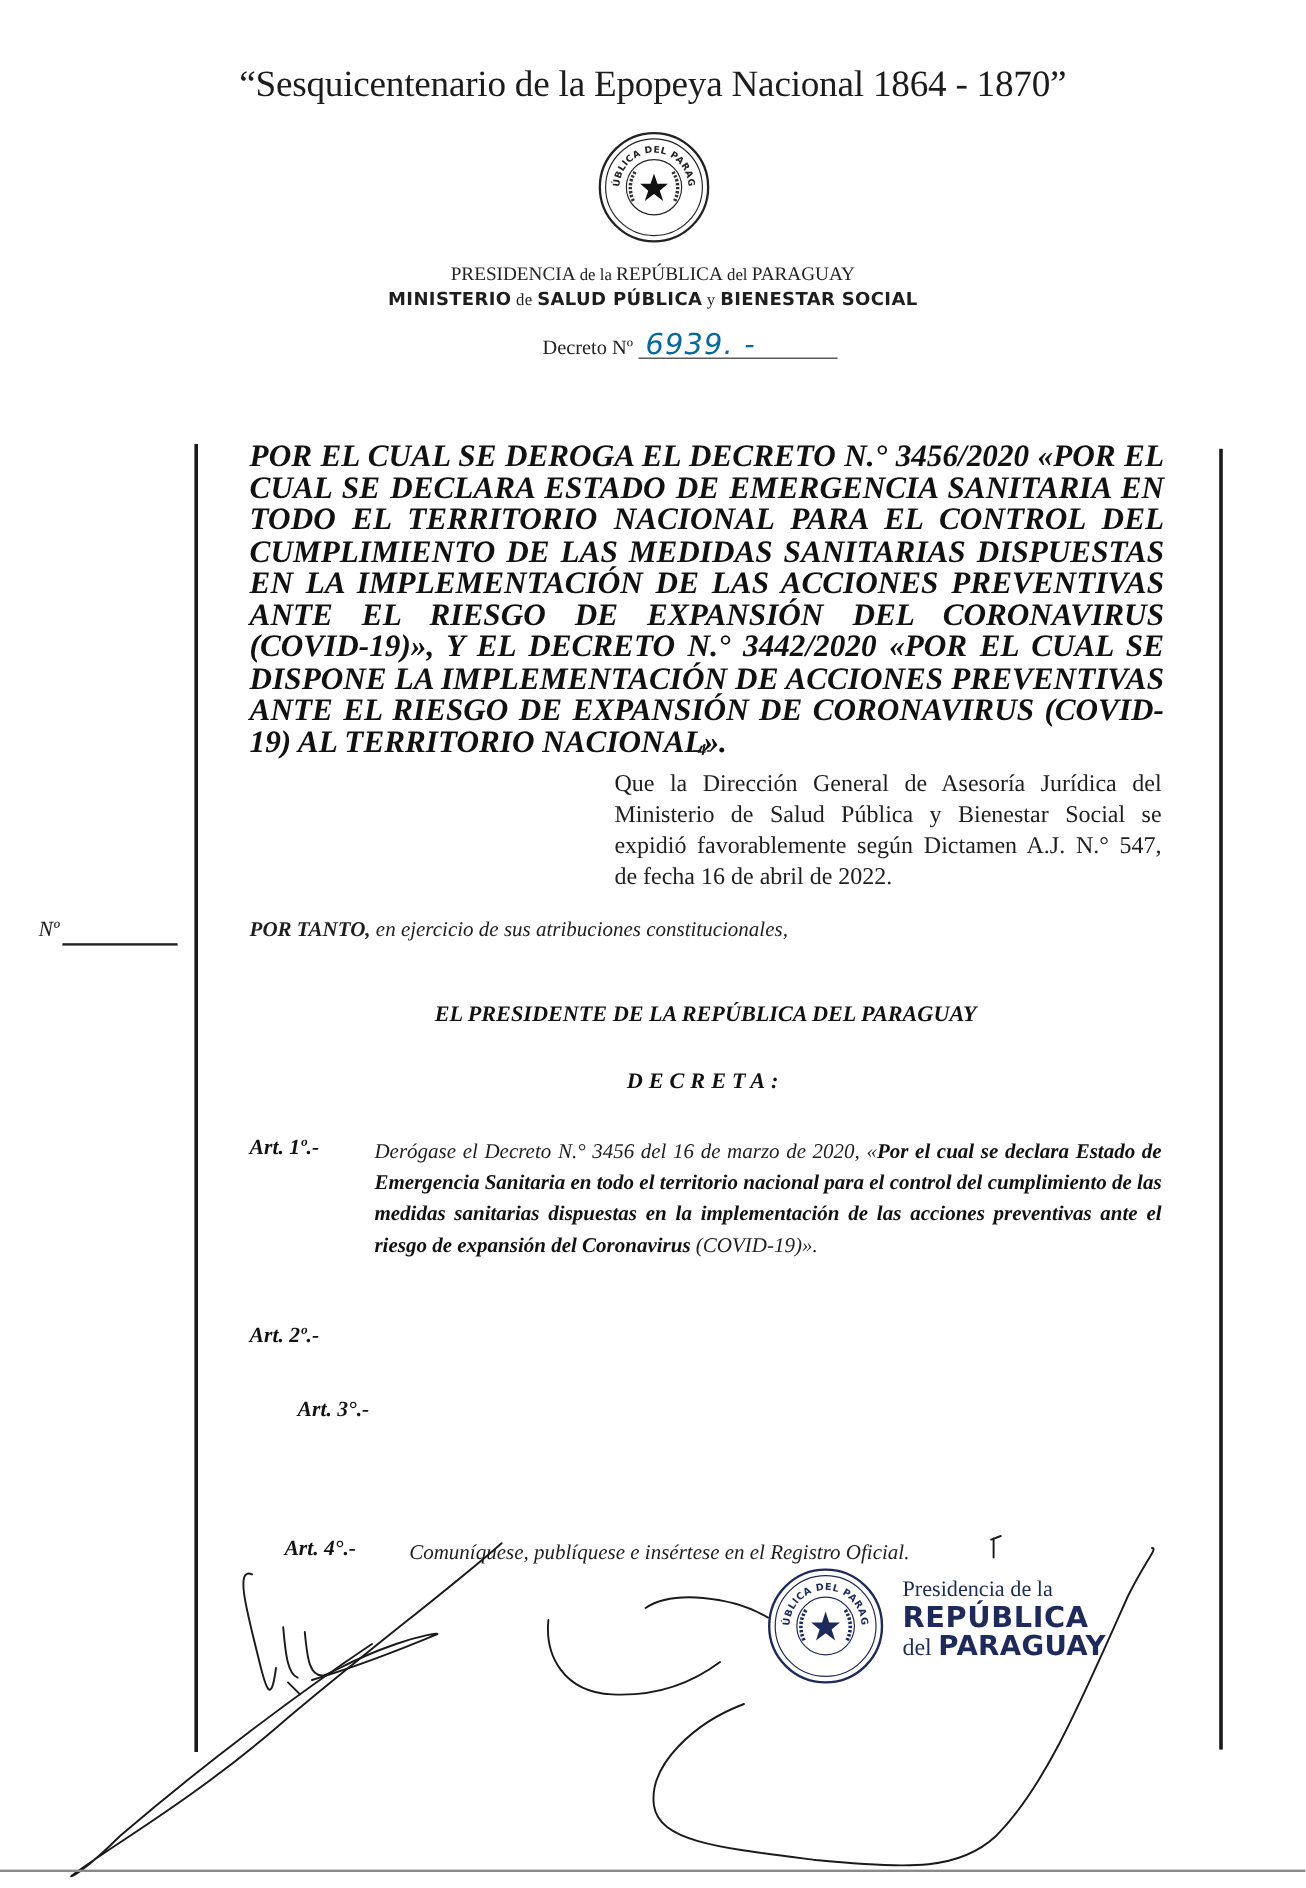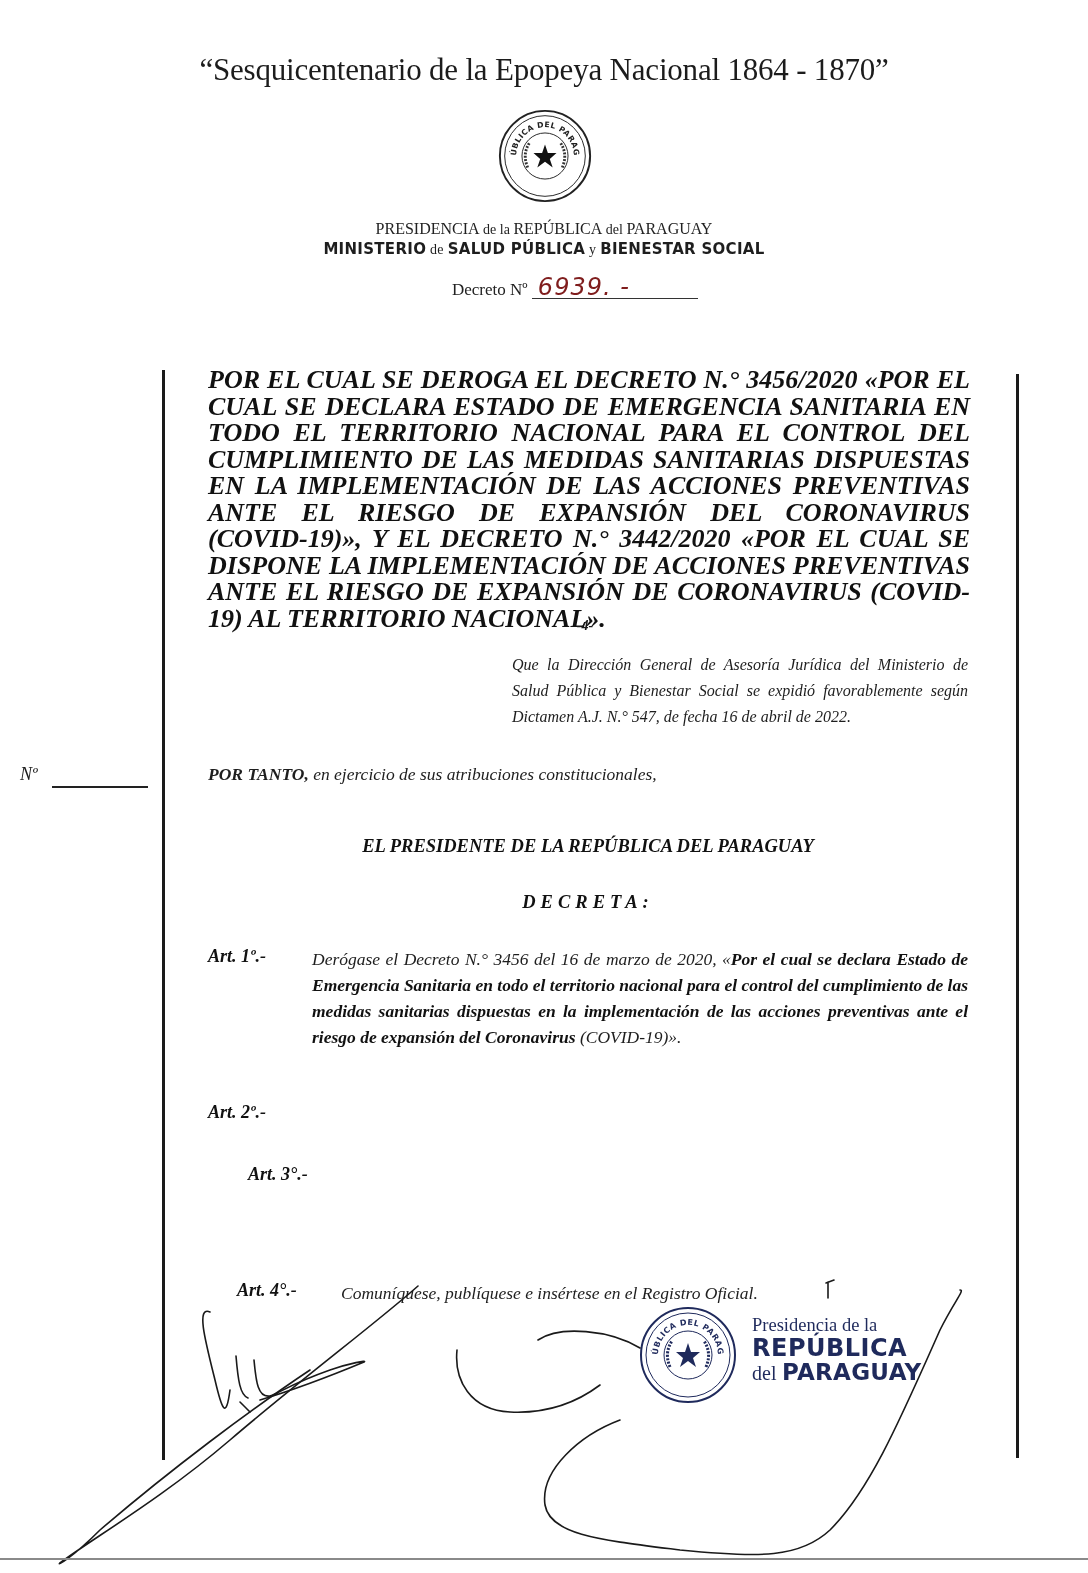--- a/index.html
+++ b/index.html
@@ -22,40 +22,40 @@
   .inst2 {
     left: 0; width: 1088px; top: 240px; text-align: center;
     font-family: "DejaVu Sans", "Liberation Sans", sans-serif;
     font-weight: bold; font-size: 15px; color: #1e1e1e; letter-spacing: 0.3px;
   }
   .inst2 .sm { font-family: "Liberation Serif", serif; font-weight: normal; font-size: 14px; }
   .decreto-line { left: 452px; top: 276px; font-size: 17px; color: #222; }
   .decreto-num {
     display: inline-block; min-width: 160px; border-bottom: 1.5px solid #333;
     font-family: "DejaVu Sans", sans-serif; font-style: italic; font-size: 24px;
-    color: #7f1d1d; padding-left: 6px; line-height: 22px; letter-spacing: 1px;
+    color: #0369a1; padding-left: 6px; line-height: 22px; letter-spacing: 1px;
   }
   .vline { width: 3px; background: #1a1a1a; }
   .vline.left { left: 162px; top: 370px; height: 1090px; }
   .vline.right { left: 1016px; top: 374px; height: 1084px; }
   .heading {
     left: 208px; width: 762px; top: 367px;
     font-weight: bold; font-style: italic; font-size: 26px; line-height: 26.5px;
     text-align: justify; text-align-last: left; color: #111;
   }
   .page-marker {
     left: 560px; width: 50px; top: 618px; text-align: center;
     font-style: italic; font-weight: bold; font-size: 14px;
   }
   .considerando {
     left: 512px; width: 456px; top: 640px;
-    font-style: italic; font-size: 16px; line-height: 26px; text-align: justify;
-    text-align-last: left; color: #1e1e1e; margin-top: 12px;
+    font-size: 20px; line-height: 26px; text-align: justify;
+    text-align-last: left; color: #1e1e1e;
   }
-  .margin-no { left: 20px; top: 764px; font-style: italic; font-size: 18px; }
+  .margin-no { left: 32px; top: 764px; font-style: italic; font-size: 18px; }
   .margin-no-line { left: 52px; top: 786px; width: 96px; height: 1.5px; background: #222; }
   .portanto { left: 208px; top: 764px; font-style: italic; font-size: 17.5px; color: #1e1e1e; }
   .portanto b { font-weight: bold; }
   .president {
     left: 0; width: 1176px; top: 836px; text-align: center;
     font-style: italic; font-weight: bold; font-size: 18.5px; color: #111;
   }
   .decreta {
     left: 0; width: 1176px; top: 892px; text-align: center;
     font-style: italic; font-weight: bold; font-size: 18.5px; letter-spacing: 5px; color: #111;

